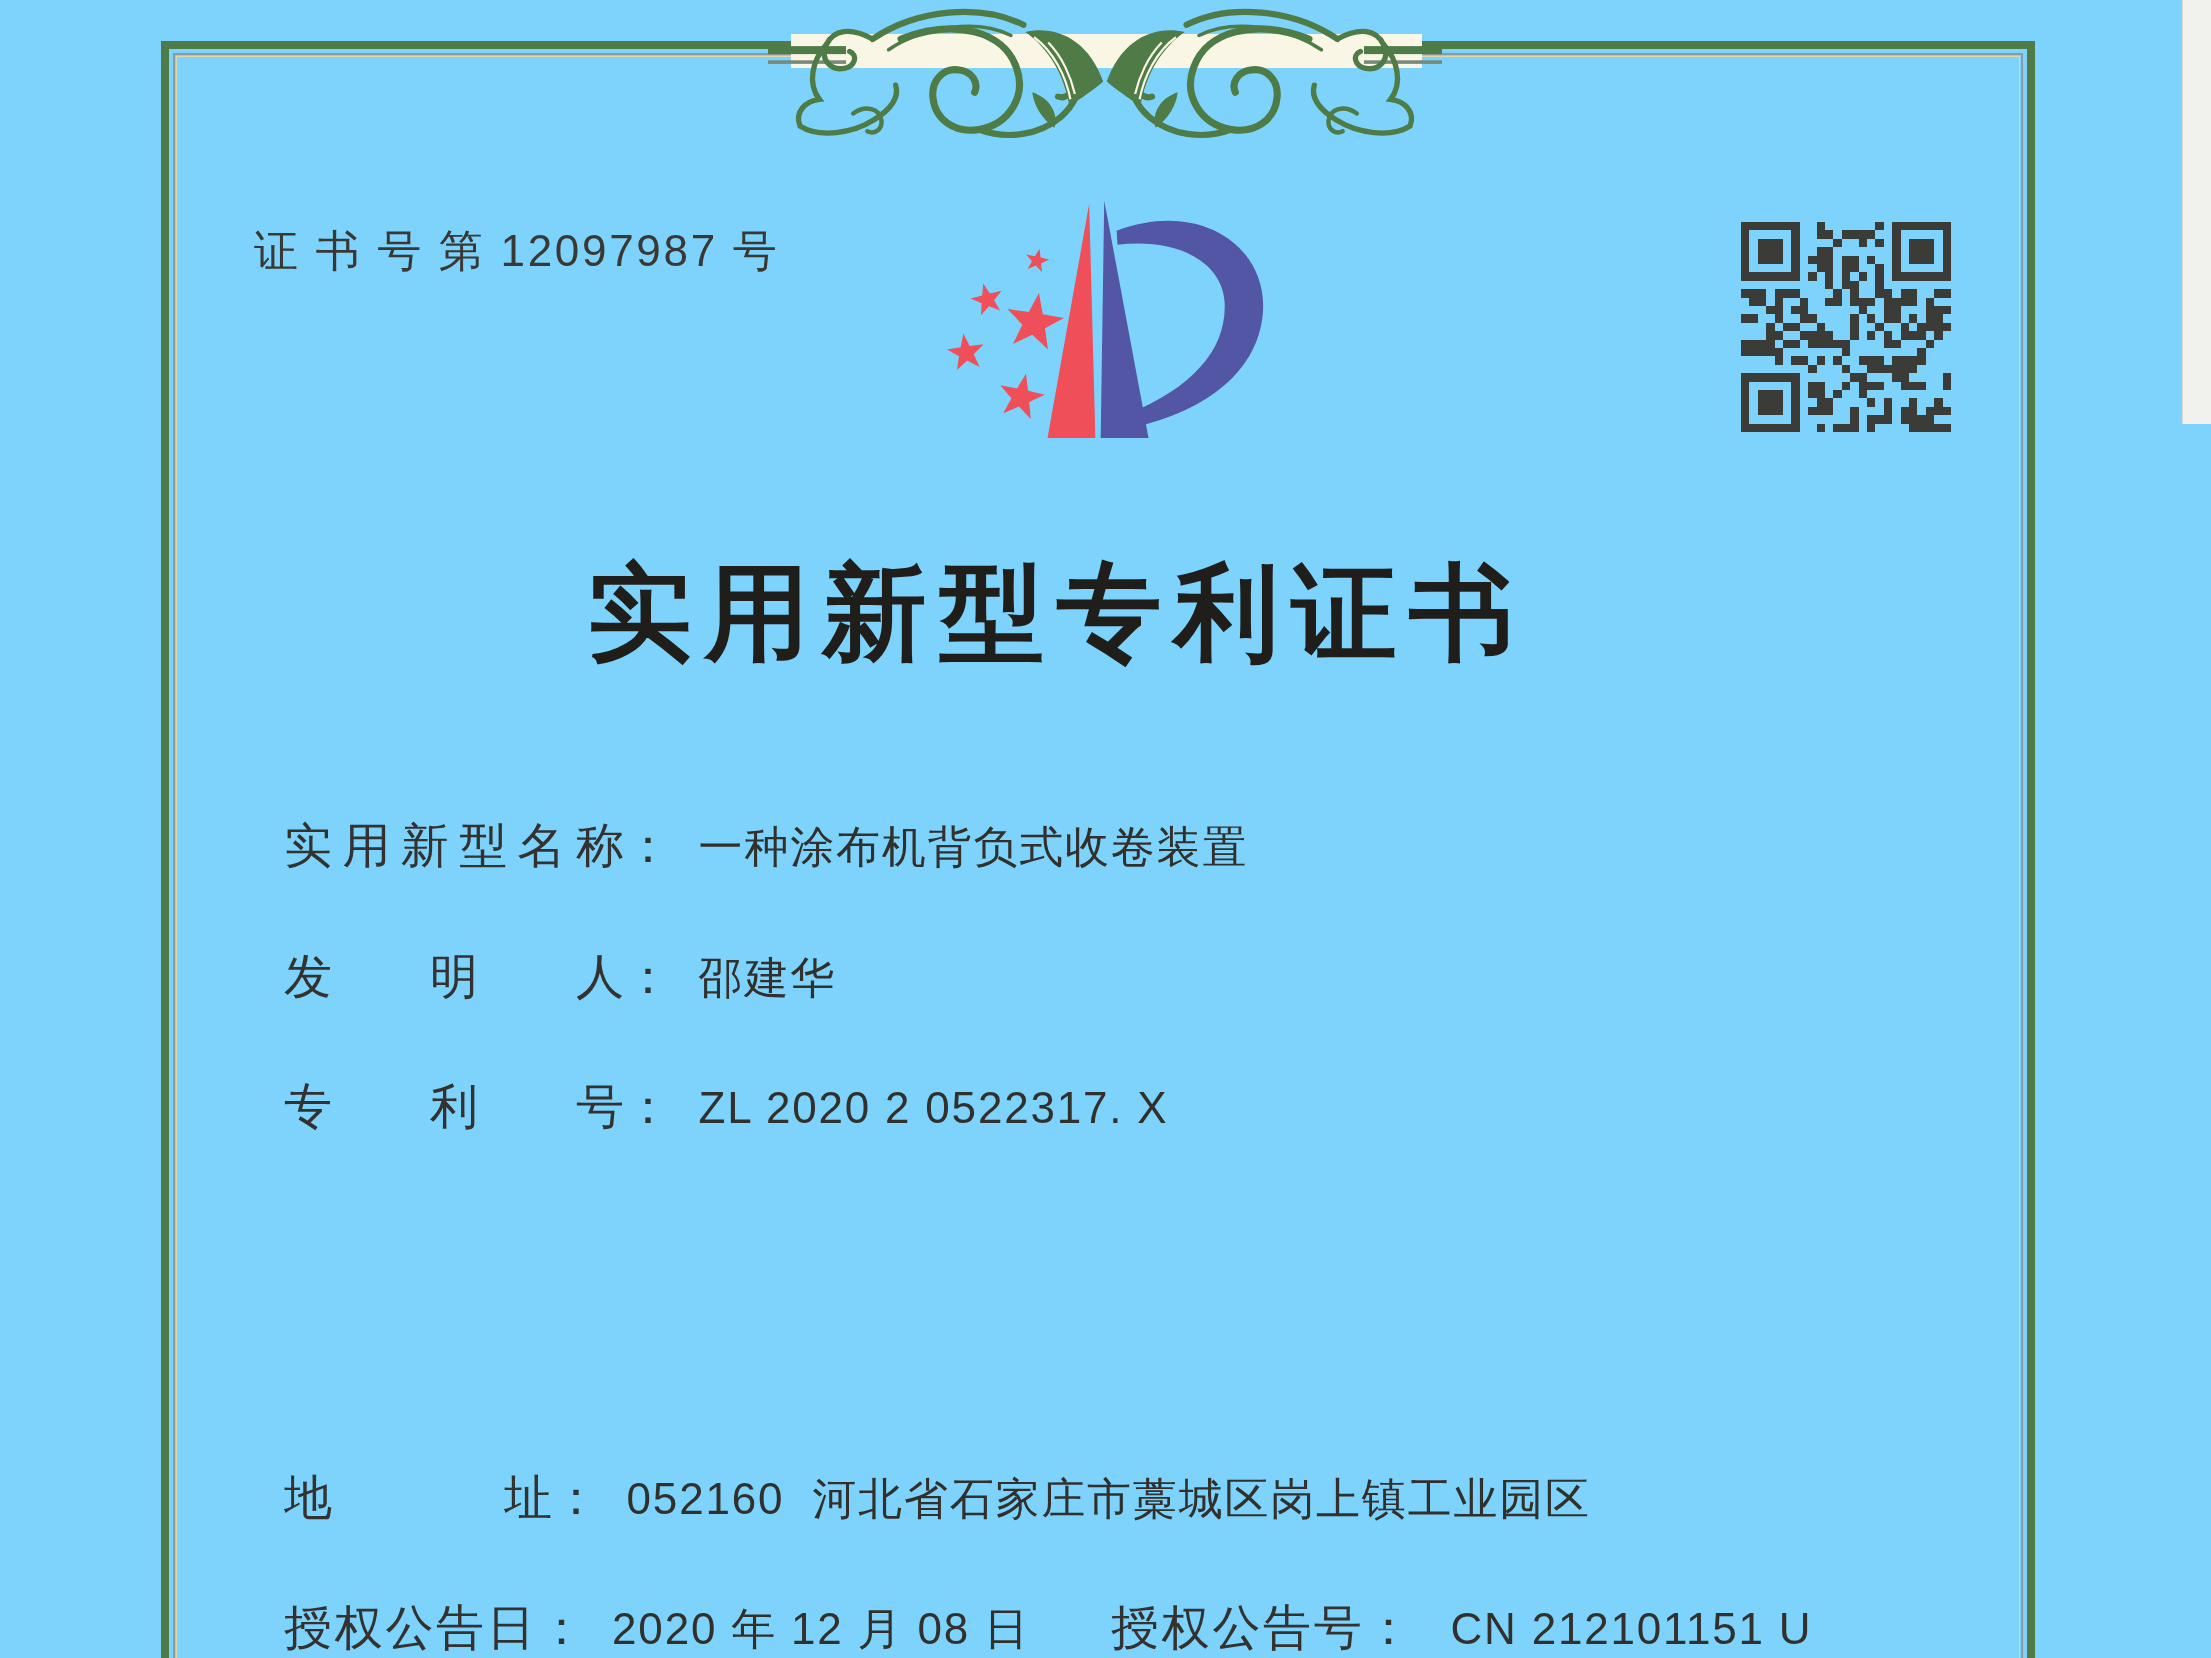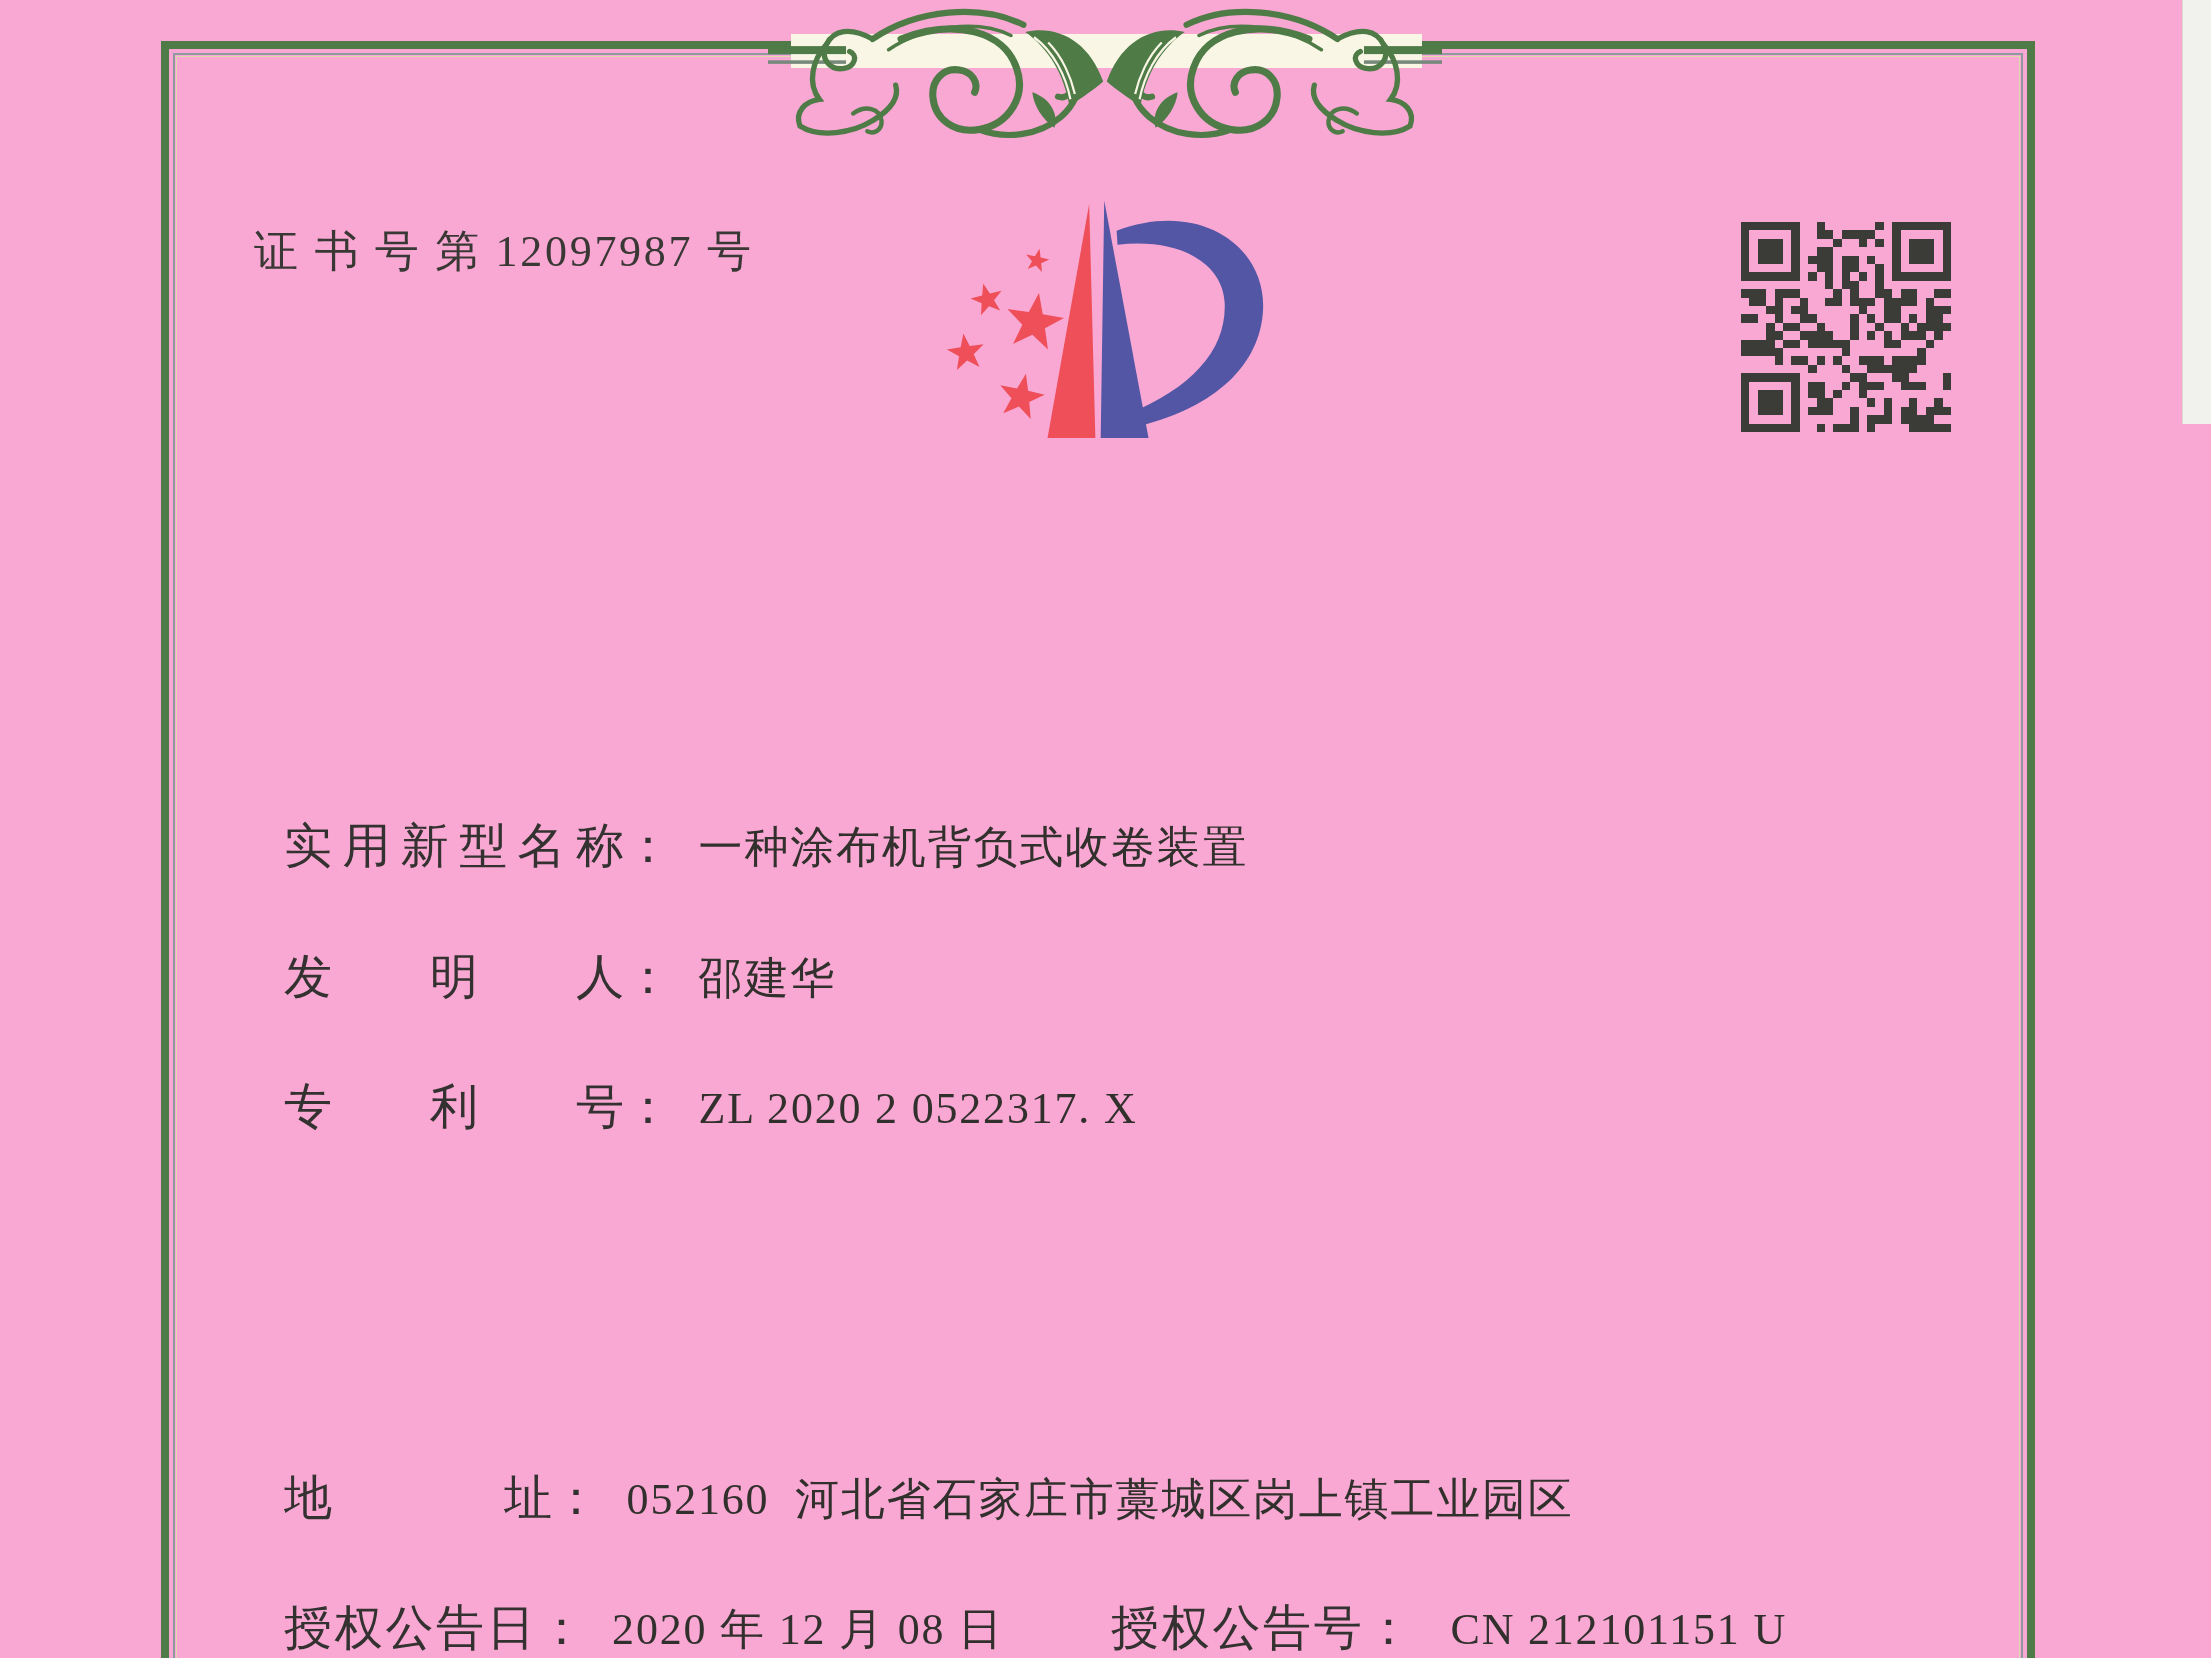--- a/index.html
+++ b/index.html
@@ -1,19 +1,19 @@
 <!DOCTYPE html>
 <html style="font-size:14px"><head>
 <meta charset="utf-8">
 <style>
   html,body{margin:0;padding:0;background:#e9e9e4;}
   .page{
     position:relative; width:2211px; height:1659px; overflow:hidden;
-    background:#f9a8d4;
-    font-family:Liberation Serif, serif;
+    background:#7dd3fc;
+    font-family:Liberation Sans, sans-serif;
     color:#32302c;
   }
   
   .scan-edge{position:absolute; right:0; top:0; width:28px; height:424px;
     background:#f1f1ee; border-left:1.8px solid #d9d9d2;}
   
   .frame{position:absolute; left:161px; top:41px; width:1858px; height:1685px;
     border:8.9px solid #4e7b47;}
   .frame-mid{position:absolute; inset:4.4px; border:2.7px solid #8e99a0;}
   .frame-in{position:absolute; inset:0.9px; border:1.8px solid #ddd9a8;}
@@ -399,20 +399,21 @@
       <rect x="12" y="24" width="1" height="1"></rect>
       <rect x="13" y="24" width="1" height="1"></rect>
       <rect x="15" y="24" width="1" height="1"></rect>
       <rect x="20" y="24" width="1" height="1"></rect>
       <rect x="21" y="24" width="1" height="1"></rect>
       <rect x="22" y="24" width="1" height="1"></rect>
       <rect x="23" y="24" width="1" height="1"></rect>
       <rect x="24" y="24" width="1" height="1"></rect>
     </svg>
 
+  <div class="title">实用新型专利证书</div>
 
   <div class="row" style="top:949px">
     <span class="label">发明人</span><span class="colon">：</span><span class="value">邵建华</span>
   </div>
 
   <div class="row" style="top:818px">
     <span class="label">实用新型名称</span><span class="colon">：</span><span class="value">一种涂布机背负式收卷装置</span>
   </div>
 
   <div class="row" style="top:1079px">

